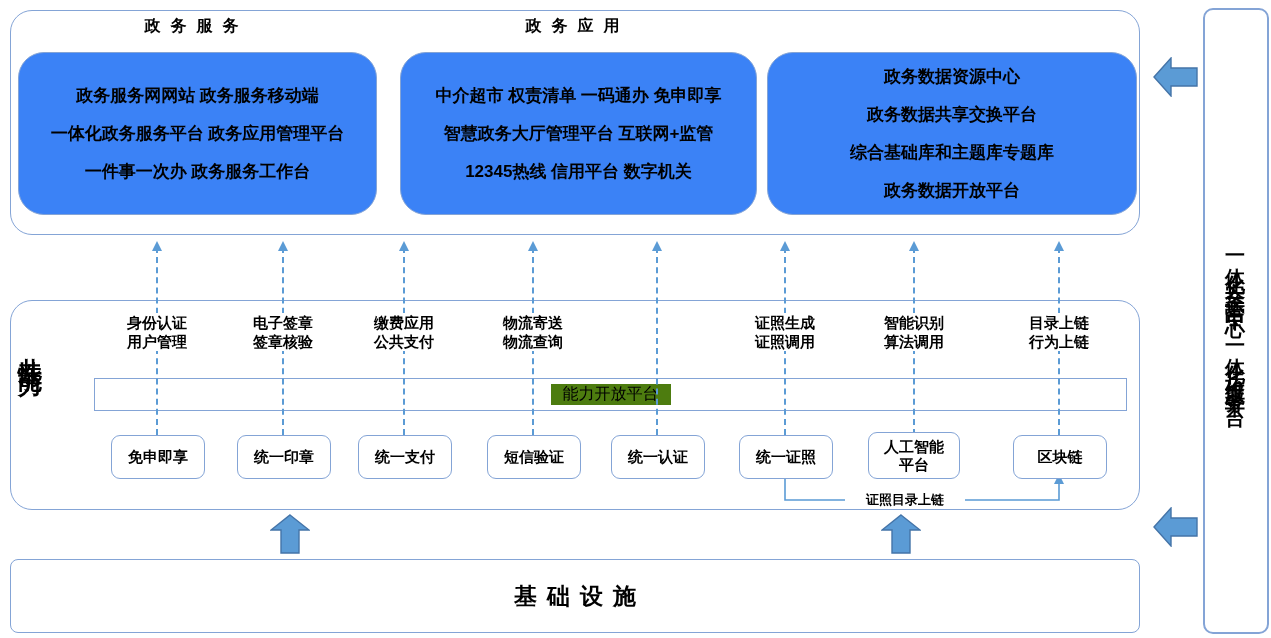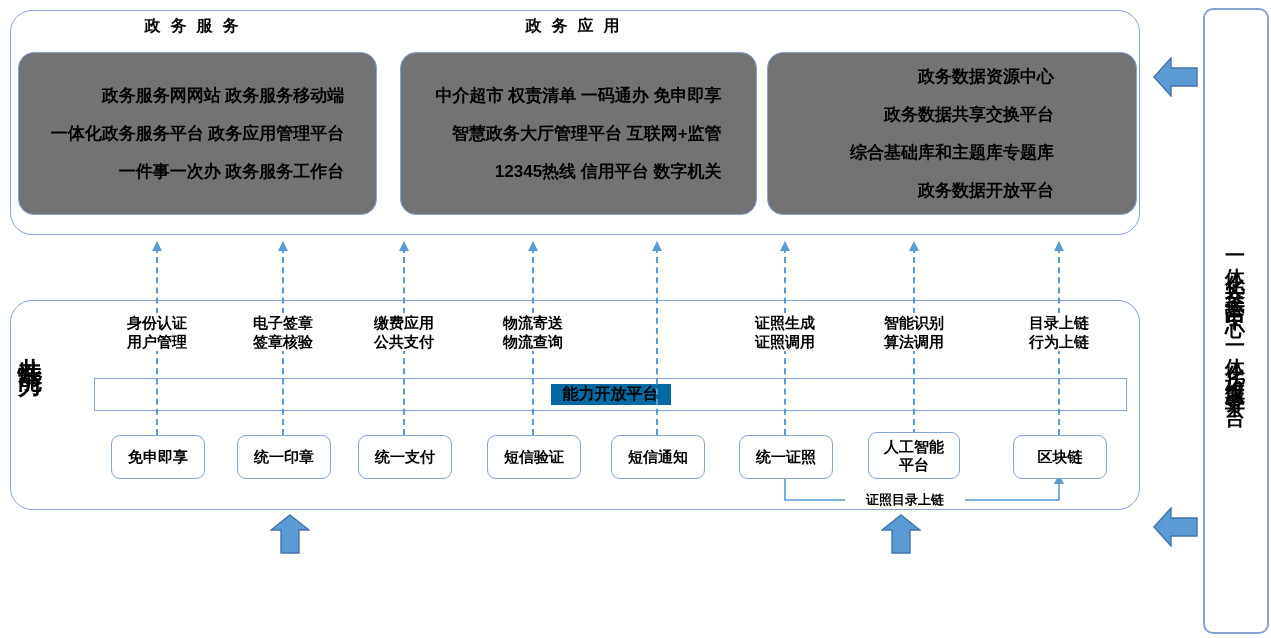--- a/index.html
+++ b/index.html
@@ -13,41 +13,41 @@
   .mid-frame{left:10px;top:300px;width:1128px;height:208px;}
   .infra-bar{
     position:absolute;left:10px;top:559px;width:1128px;height:72px;
     border:1.6px solid #84A4D6;border-radius:8px;background:#fff;
     display:flex;align-items:center;justify-content:center;
   }
   .infra-bar span{font-size:23px;font-weight:bold;letter-spacing:10px;padding-left:10px;}
   
   .top-title{position:absolute;top:16px;font-size:16px;font-weight:bold;letter-spacing:10px;text-align:center;}
   .top-box{
-    position:absolute;top:52px;height:161px;border:1.6px solid #84A4D6;border-radius:16px;background:#737373;
-    display:flex;align-items:center;justify-content:center;text-align:right;
+    position:absolute;top:52px;height:161px;border:1.6px solid #84A4D6;border-radius:26px;background:#3b82f6;
+    display:flex;align-items:center;justify-content:center;text-align:center;
   }
   .top-box .lines{font-size:17px;font-weight:bold;line-height:38px;white-space:pre-line;}
   
   .dash-arrow{position:absolute;top:247px;height:188px;width:0;border-left:2px dashed #5B9BD5;z-index:2;}
   .dash-arrow::before{
     content:"";position:absolute;top:-11px;left:-6px;width:0;height:0;
     border:5px solid transparent;border-bottom:10px solid #5B9BD5;
   }
   
   .side-label{
     position:absolute;left:14px;top:338px;writing-mode:vertical-lr;text-orientation:upright;
     font-size:24px;font-weight:bold;letter-spacing:5px;z-index:3;
   }
   .platform-bar{
     position:absolute;left:94px;top:378px;width:1031px;height:31px;
     border:1.6px solid #84A4D6;background:transparent;z-index:1;
     display:flex;align-items:center;justify-content:center;
   }
-  .platform-bar span{font-size:16px;font-weight:bold;background:#0369a1;padding:0 12px;z-index:3;}
+  .platform-bar span{font-size:16px;font-weight:normal;background:#4d7c0f;padding:0 12px;z-index:3;}
   .cap-label{
     position:absolute;top:313px;width:130px;text-align:center;
     font-size:15px;font-weight:bold;line-height:19px;white-space:pre-line;
     background:#fff;z-index:3;
   }
   .small-box{
     position:absolute;top:435px;height:42px;border:1.6px solid #84A4D6;border-radius:9px;background:#fff;
     display:flex;align-items:center;justify-content:center;text-align:center;
     font-size:15px;font-weight:bold;z-index:3;line-height:18px;
   }
@@ -138,21 +138,21 @@
   <div class="small-box" style="left:237px;width:92px">
       <span>统一印章</span>
     </div>
   <div class="small-box" style="left:358px;width:92px">
       <span>统一支付</span>
     </div>
   <div class="small-box" style="left:487px;width:92px">
       <span>短信验证</span>
     </div>
   <div class="small-box" style="left:611px;width:92px">
-      <span>短信通知</span>
+      <span>统一认证</span>
     </div>
   <div class="small-box" style="left:739px;width:92px">
       <span>统一证照</span>
     </div>
   <div class="small-box tall" style="left:868px;width:92px">
       <span>人工智能平台</span>
     </div>
   <div class="small-box" style="left:1013px;width:92px">
       <span>区块链</span>
     </div>
@@ -163,20 +163,23 @@
   </svg>
   <div class="connector-label">证照目录上链</div>
 
   <svg class="fat-arrow" style="left:270px;top:514px" width="40" height="40" viewBox="0 0 40 40">
     <polygon points="20,1 39,16 29,16 29,39 11,39 11,16 1,16" fill="#5B9BD5" stroke="#4474A8" stroke-width="1.4"></polygon>
   </svg>
   <svg class="fat-arrow" style="left:881px;top:514px" width="40" height="40" viewBox="0 0 40 40">
     <polygon points="20,1 39,16 29,16 29,39 11,39 11,16 1,16" fill="#5B9BD5" stroke="#4474A8" stroke-width="1.4"></polygon>
   </svg>
 
+  <div class="infra-bar">
+    <span>基础设施</span>
+  </div>
 
   <div class="sidebar">
     <span>一体化安全运营中心＋一体化运维服务平台</span>
   </div>
 
   <svg class="fat-arrow" style="left:1153px;top:57px" width="45" height="40" viewBox="0 0 45 40">
     <polygon points="1,20 18,1 18,11 44,11 44,29 18,29 18,39" fill="#5B9BD5" stroke="#4474A8" stroke-width="1.4"></polygon>
   </svg>
   <svg class="fat-arrow" style="left:1153px;top:507px" width="45" height="40" viewBox="0 0 45 40">
     <polygon points="1,20 18,1 18,11 44,11 44,29 18,29 18,39" fill="#5B9BD5" stroke="#4474A8" stroke-width="1.4"></polygon>

